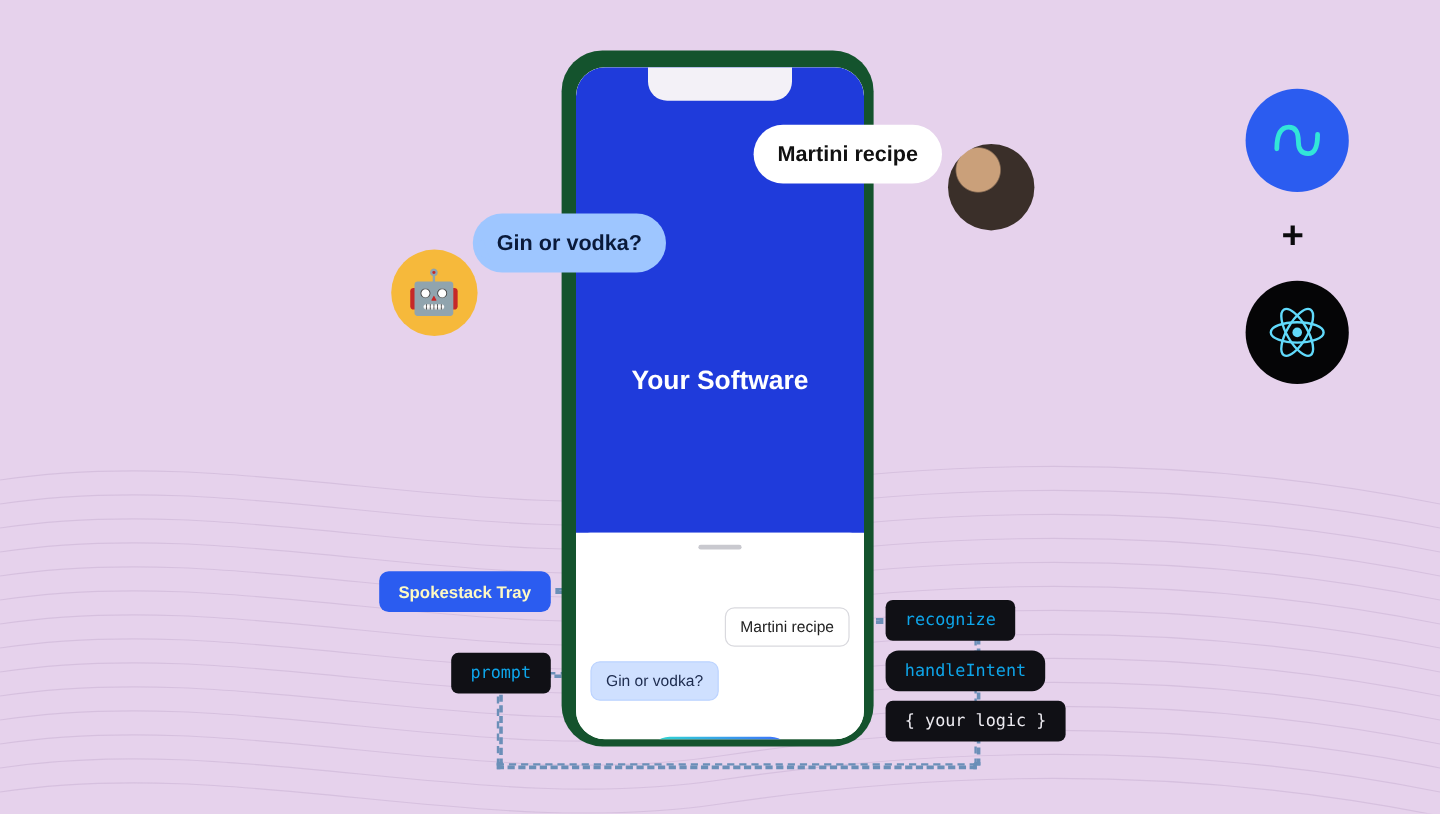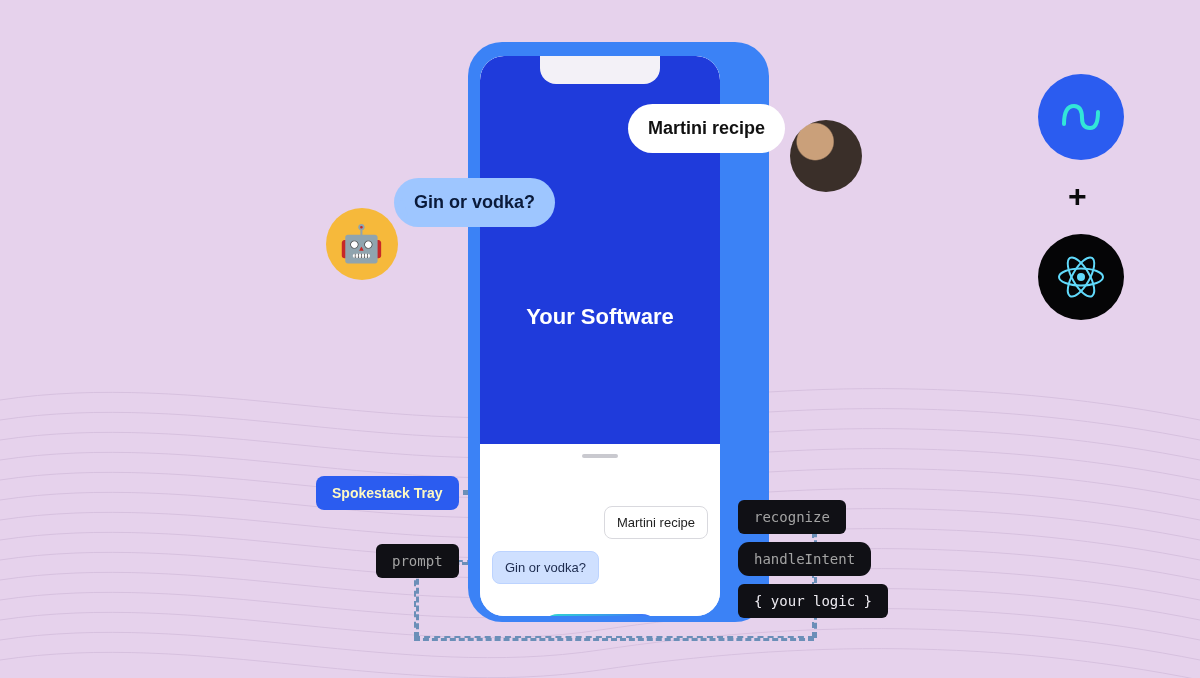--- a/index.html
+++ b/index.html
@@ -21,23 +21,23 @@
   bottom: 0;
   opacity: 0.25;
   pointer-events: none;
 }
 
 
 .phone-wrap {
   position: absolute;
   left: 468px;
   top: 42px;
-  width: 301px;
+  width: 260px;
   height: 580px;
-  background: #3b82f6;
+  background: #14532d;
   border-radius: 34px;
   padding: 14px 12px 0 12px;
 }
 .phone-screen {
   position: relative;
   width: 240px;
   height: 560px;
   background: #fff;
   border-radius: 24px;
   overflow: hidden;
@@ -208,21 +208,21 @@
 
 .pill {
   position: absolute;
   padding: 9px 16px;
   border-radius: 8px;
   font-size: 14px;
   font-weight: 600;
   white-space: nowrap;
 }
 .pill.blue { background: #2b5cf0; color: #fef9c3; }
-.pill.dark { background: #101015; color: #a3a3a3; font-family: ui-monospace, Menlo, monospace; font-weight: 500; border-radius: 6px; }
+.pill.dark { background: #101015; color: #0ea5e9; font-family: ui-monospace, Menlo, monospace; font-weight: 500; border-radius: 6px; }
 .pill.dark.white-text { color: #eceaf0; }
 
 
 .dash {
   position: absolute;
   border-color: #6b8fb8;
   border-style: dashed;
 }
 
 </style>

